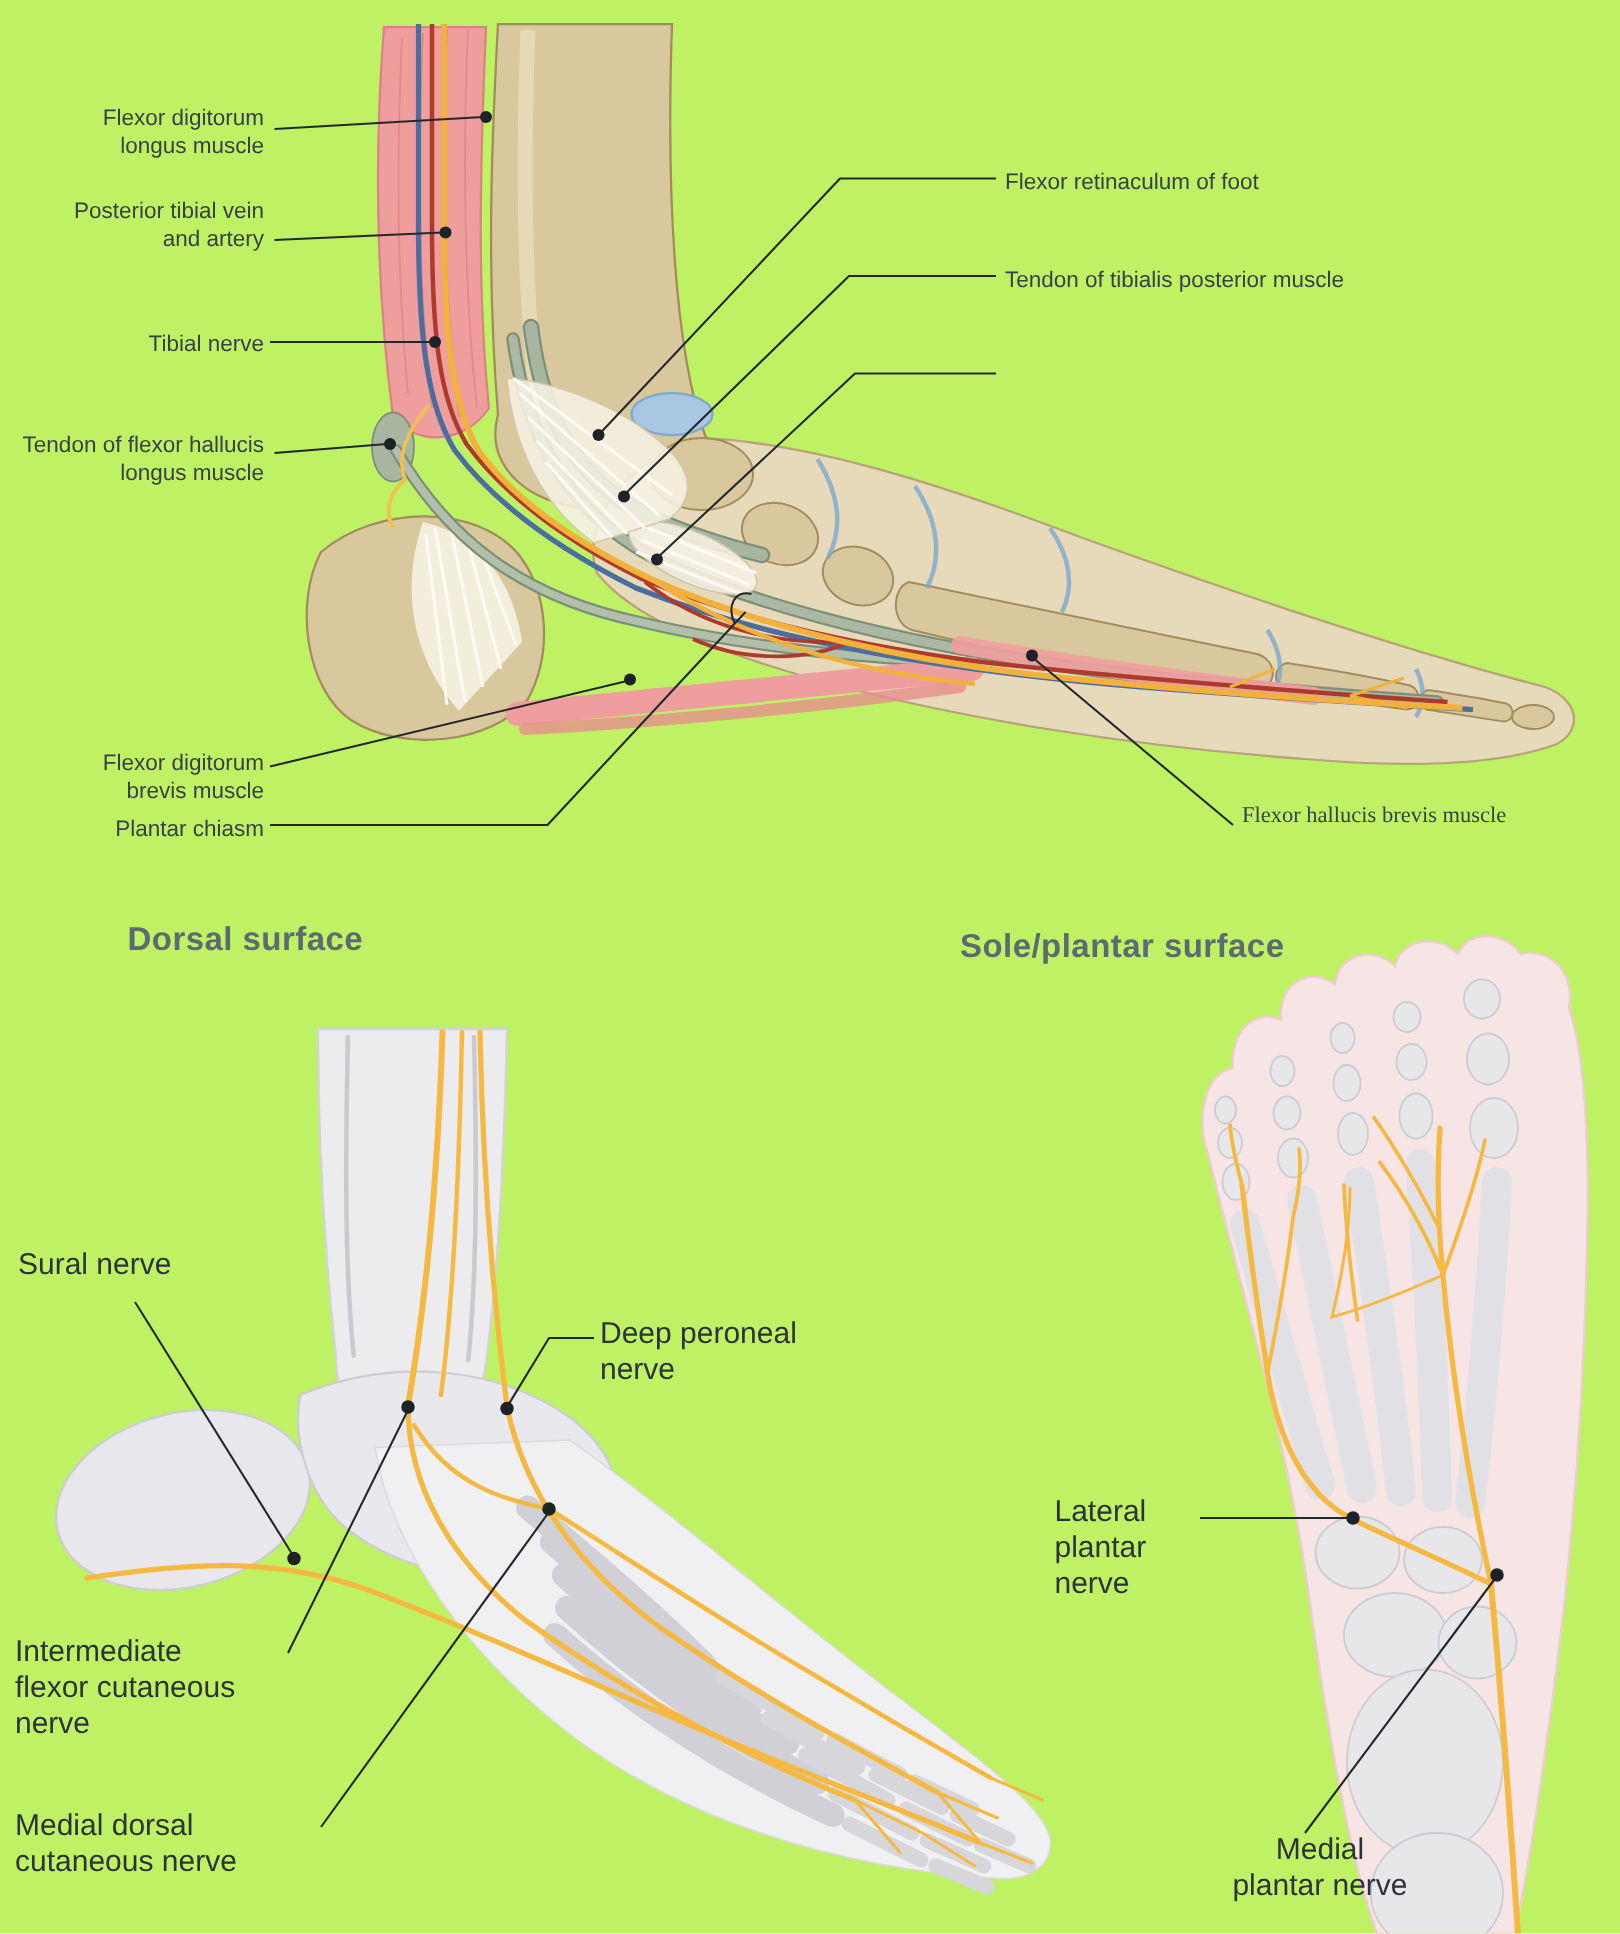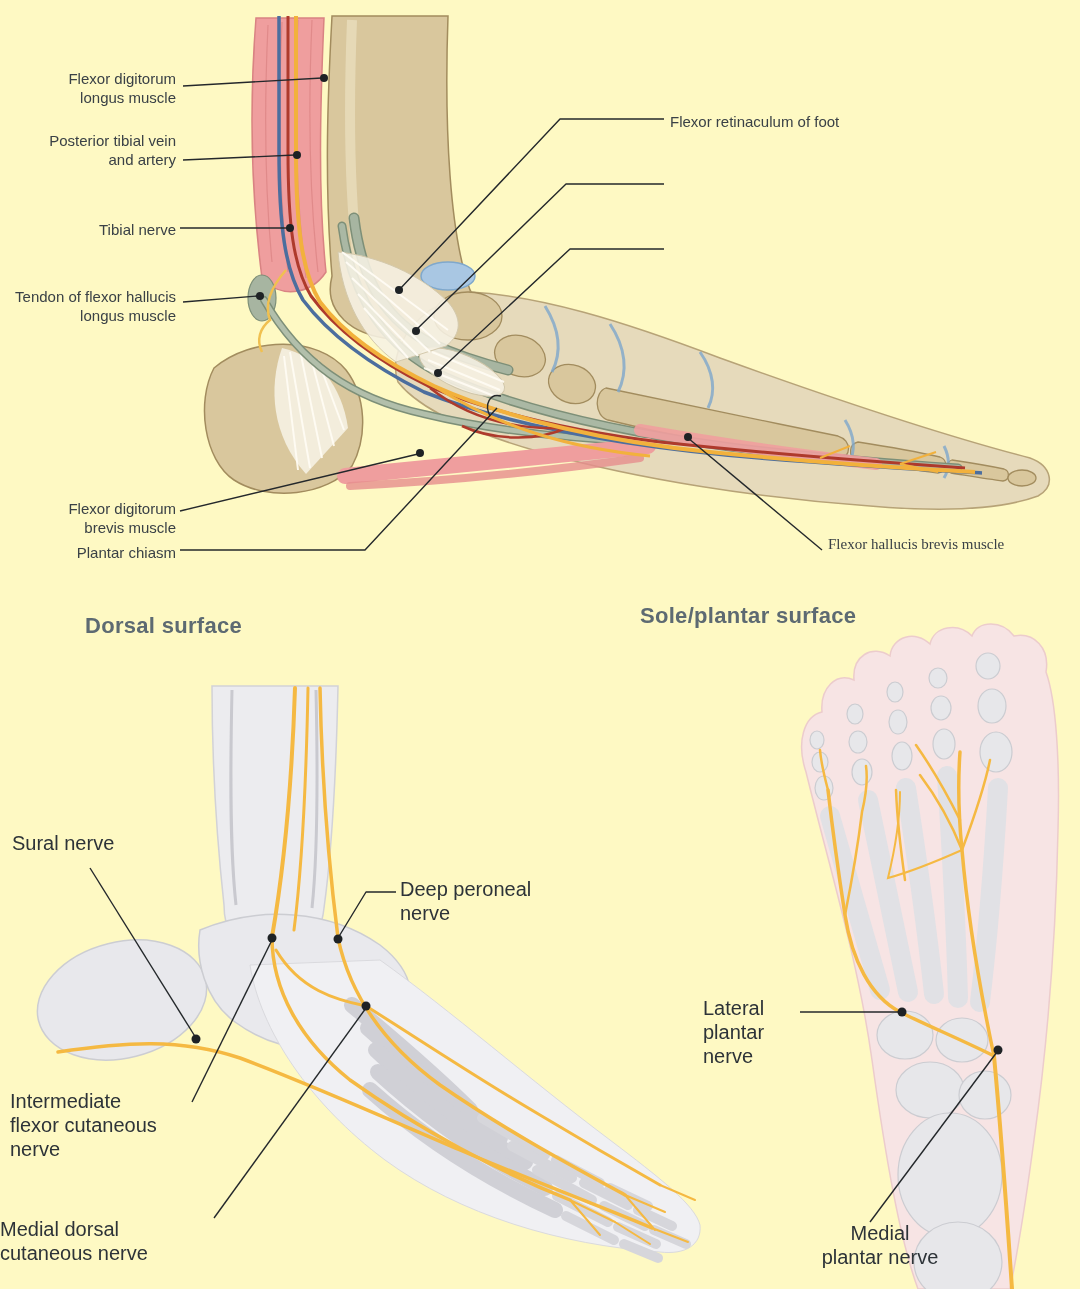--- a/index.html
+++ b/index.html
@@ -1,18 +1,18 @@
 <!DOCTYPE html>
 <html><head>
 <meta charset="utf-8">
 <style>
   * { margin:0; padding:0; box-sizing:border-box; }
   html,body { width:1080px; height:1289px; background:#ffffff;
     font-family:"Liberation Sans","DejaVu Sans",sans-serif; }
-  #canvas { position:relative; width:1080px; height:1289px; background:#fef9c3; overflow:hidden; }
+  #canvas { position:relative; width:1080px; height:1289px; background:#bef264; overflow:hidden; }
   #art { position:absolute; left:0; top:0; }
   .lbl { position:absolute; color:#3a4146; font-size:15px; line-height:1.28; white-space:pre-line; }
   .lbl.right { text-align:right; }
   .big { font-size:20px; line-height:1.2; color:#2d3338; }
   .heading { position:absolute; font-size:22px; font-weight:bold; color:#5d6a72;
     letter-spacing:0.3px; white-space:pre-line; }
 </style>
 </head>
 <body>
 
@@ -254,32 +254,33 @@
   <div class="lbl right" style="left:8px; top:131px; width:168px;">Posterior tibial vein
 and artery</div>
   <div class="lbl right" style="left:8px; top:220px; width:168px;">Tibial nerve</div>
   <div class="lbl right" style="left:0px; top:287px; width:176px;">Tendon of flexor hallucis
 longus muscle</div>
   <div class="lbl right" style="left:8px; top:499px; width:168px;">Flexor digitorum
 brevis muscle</div>
   <div class="lbl right" style="left:8px; top:543px; width:168px;">Plantar chiasm</div>
 
   <div class="lbl" style="left:670px; top:112px; width:300px;">Flexor retinaculum of foot</div>
+  <div class="lbl" style="left:670px; top:177px; width:300px;">Tendon of tibialis posterior muscle</div>
   <div class="lbl" style="left:828px; top:535px; width:220px;font-family:Liberation Serif, serif;">Flexor hallucis brevis muscle</div>
 
   <div class="heading" style="left:85px; top:613px; width:400px;">Dorsal surface</div>
-  <div class="heading" style="left:640px; top:603px; width:400px;">Sole/plantar surface</div>
+  <div class="heading" style="left:640px; top:618px; width:400px;">Sole/plantar surface</div>
 
   <div class="lbl big" style="left:12px; top:831px; width:220px;">Sural nerve</div>
   <div class="lbl big" style="left:400px; top:877px; width:230px;">Deep peroneal
 nerve</div>
   <div class="lbl big" style="left:10px; top:1089px; width:250px;">Intermediate
 flexor cutaneous
 nerve</div>
-  <div class="lbl big" style="left:0; top:1205px; width:250px;margin-top:12px;">Medial dorsal
+  <div class="lbl big" style="left:10px; top:1205px; width:250px;">Medial dorsal
 cutaneous nerve</div>
 
   <div class="lbl big" style="left:703px; top:996px; width:140px;">Lateral
 plantar
 nerve</div>
   <div class="lbl big" style="left:775px; top:1221px; width:210px;text-align:center;">Medial
 plantar nerve</div>
 
 </div>
 

